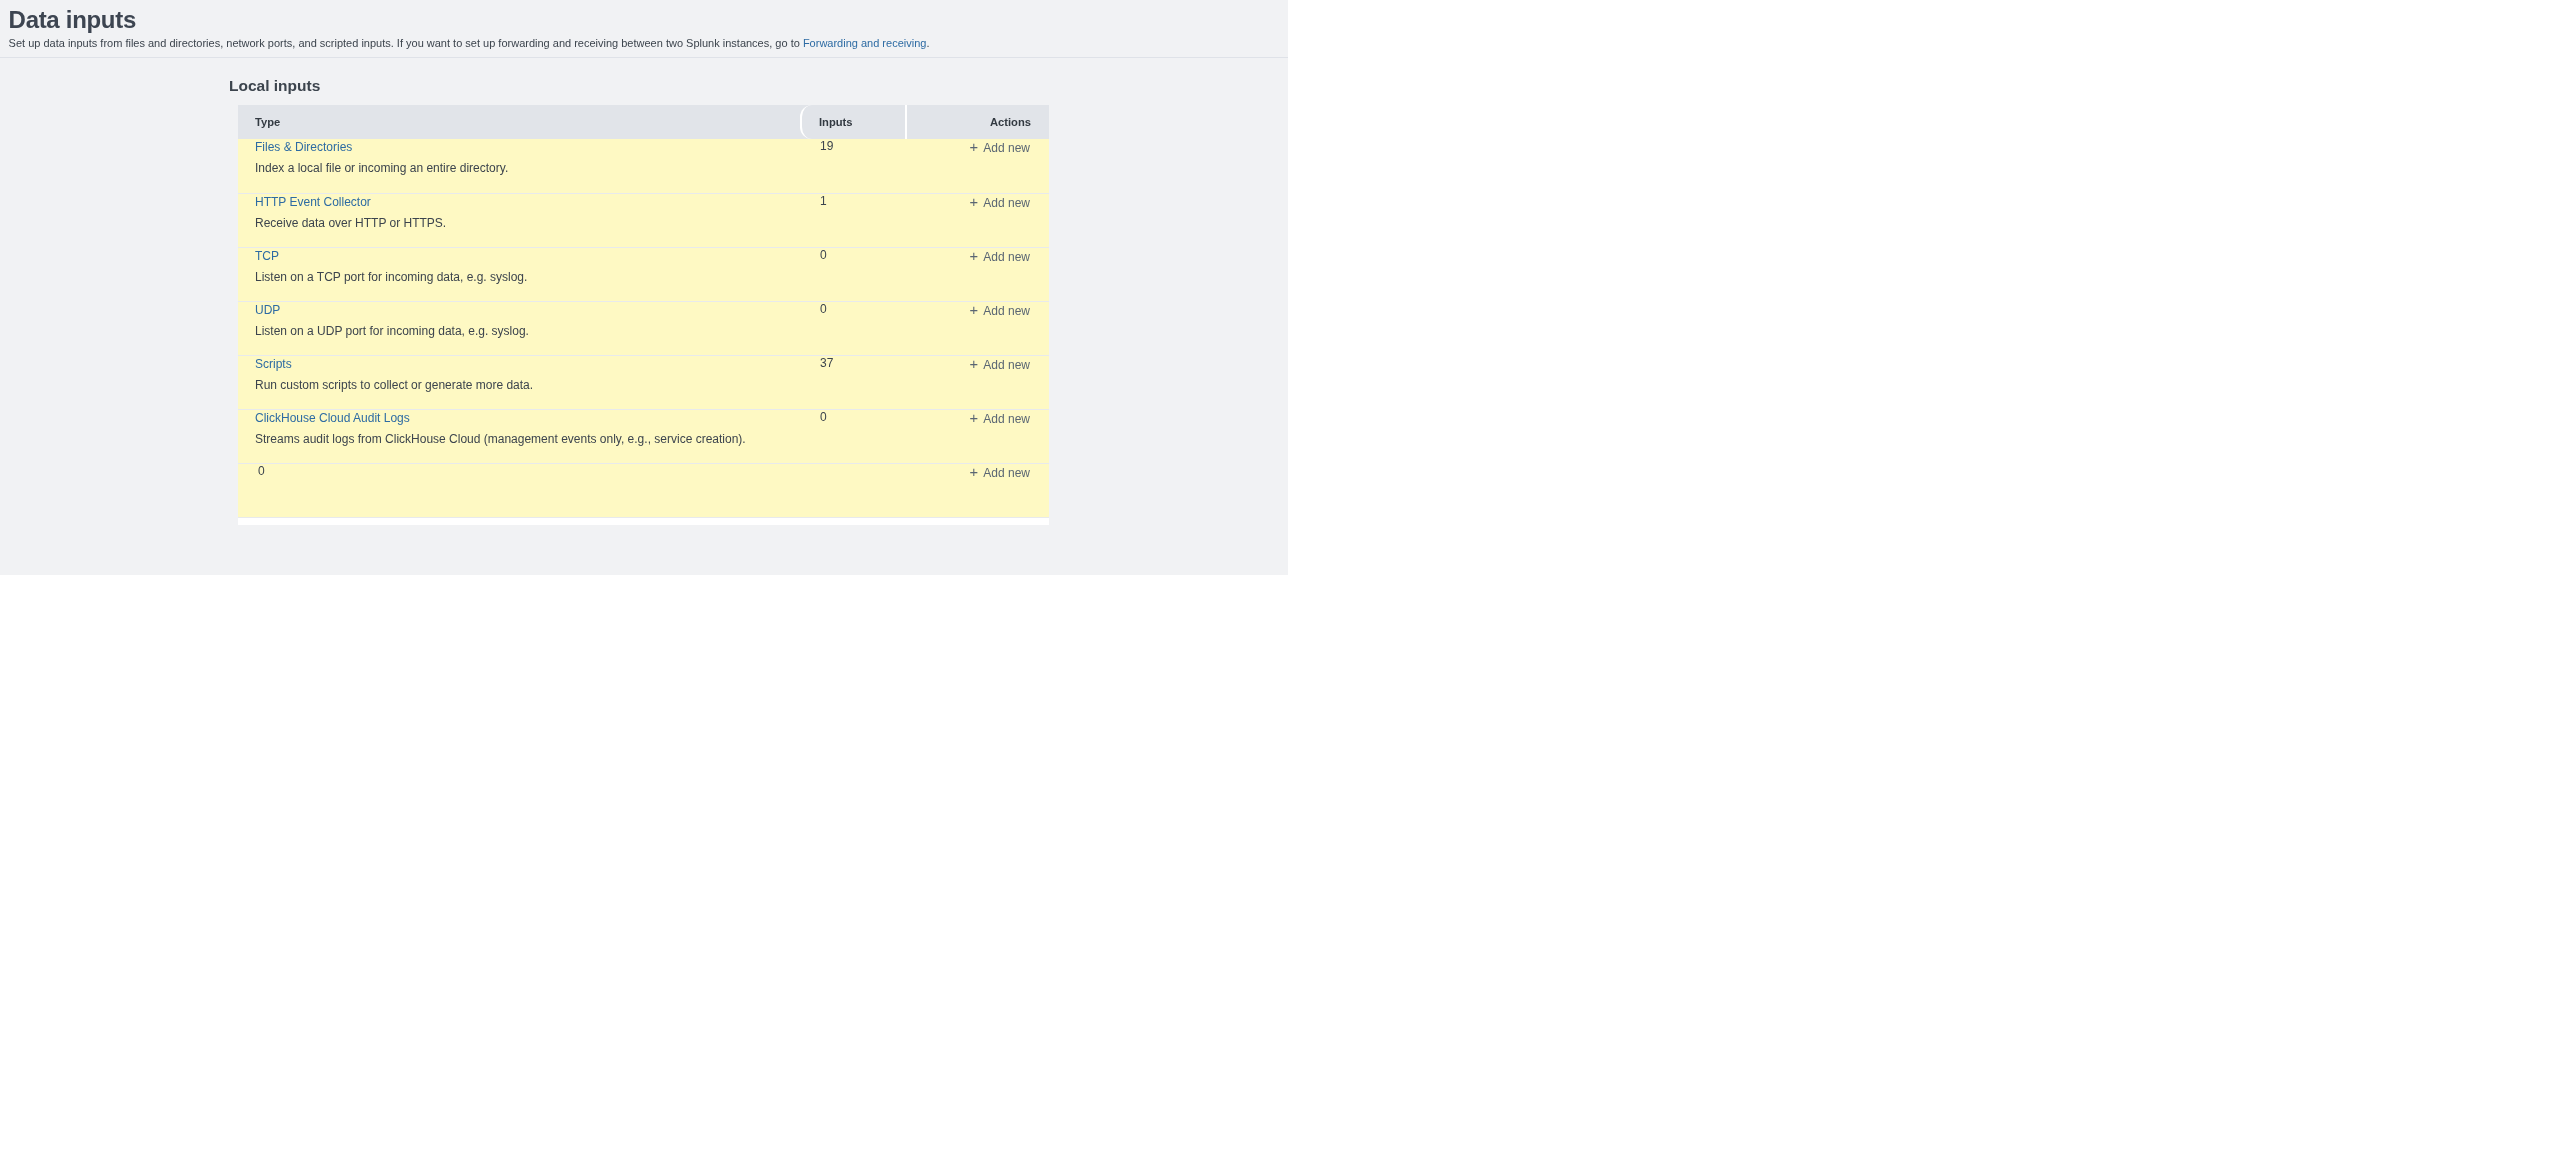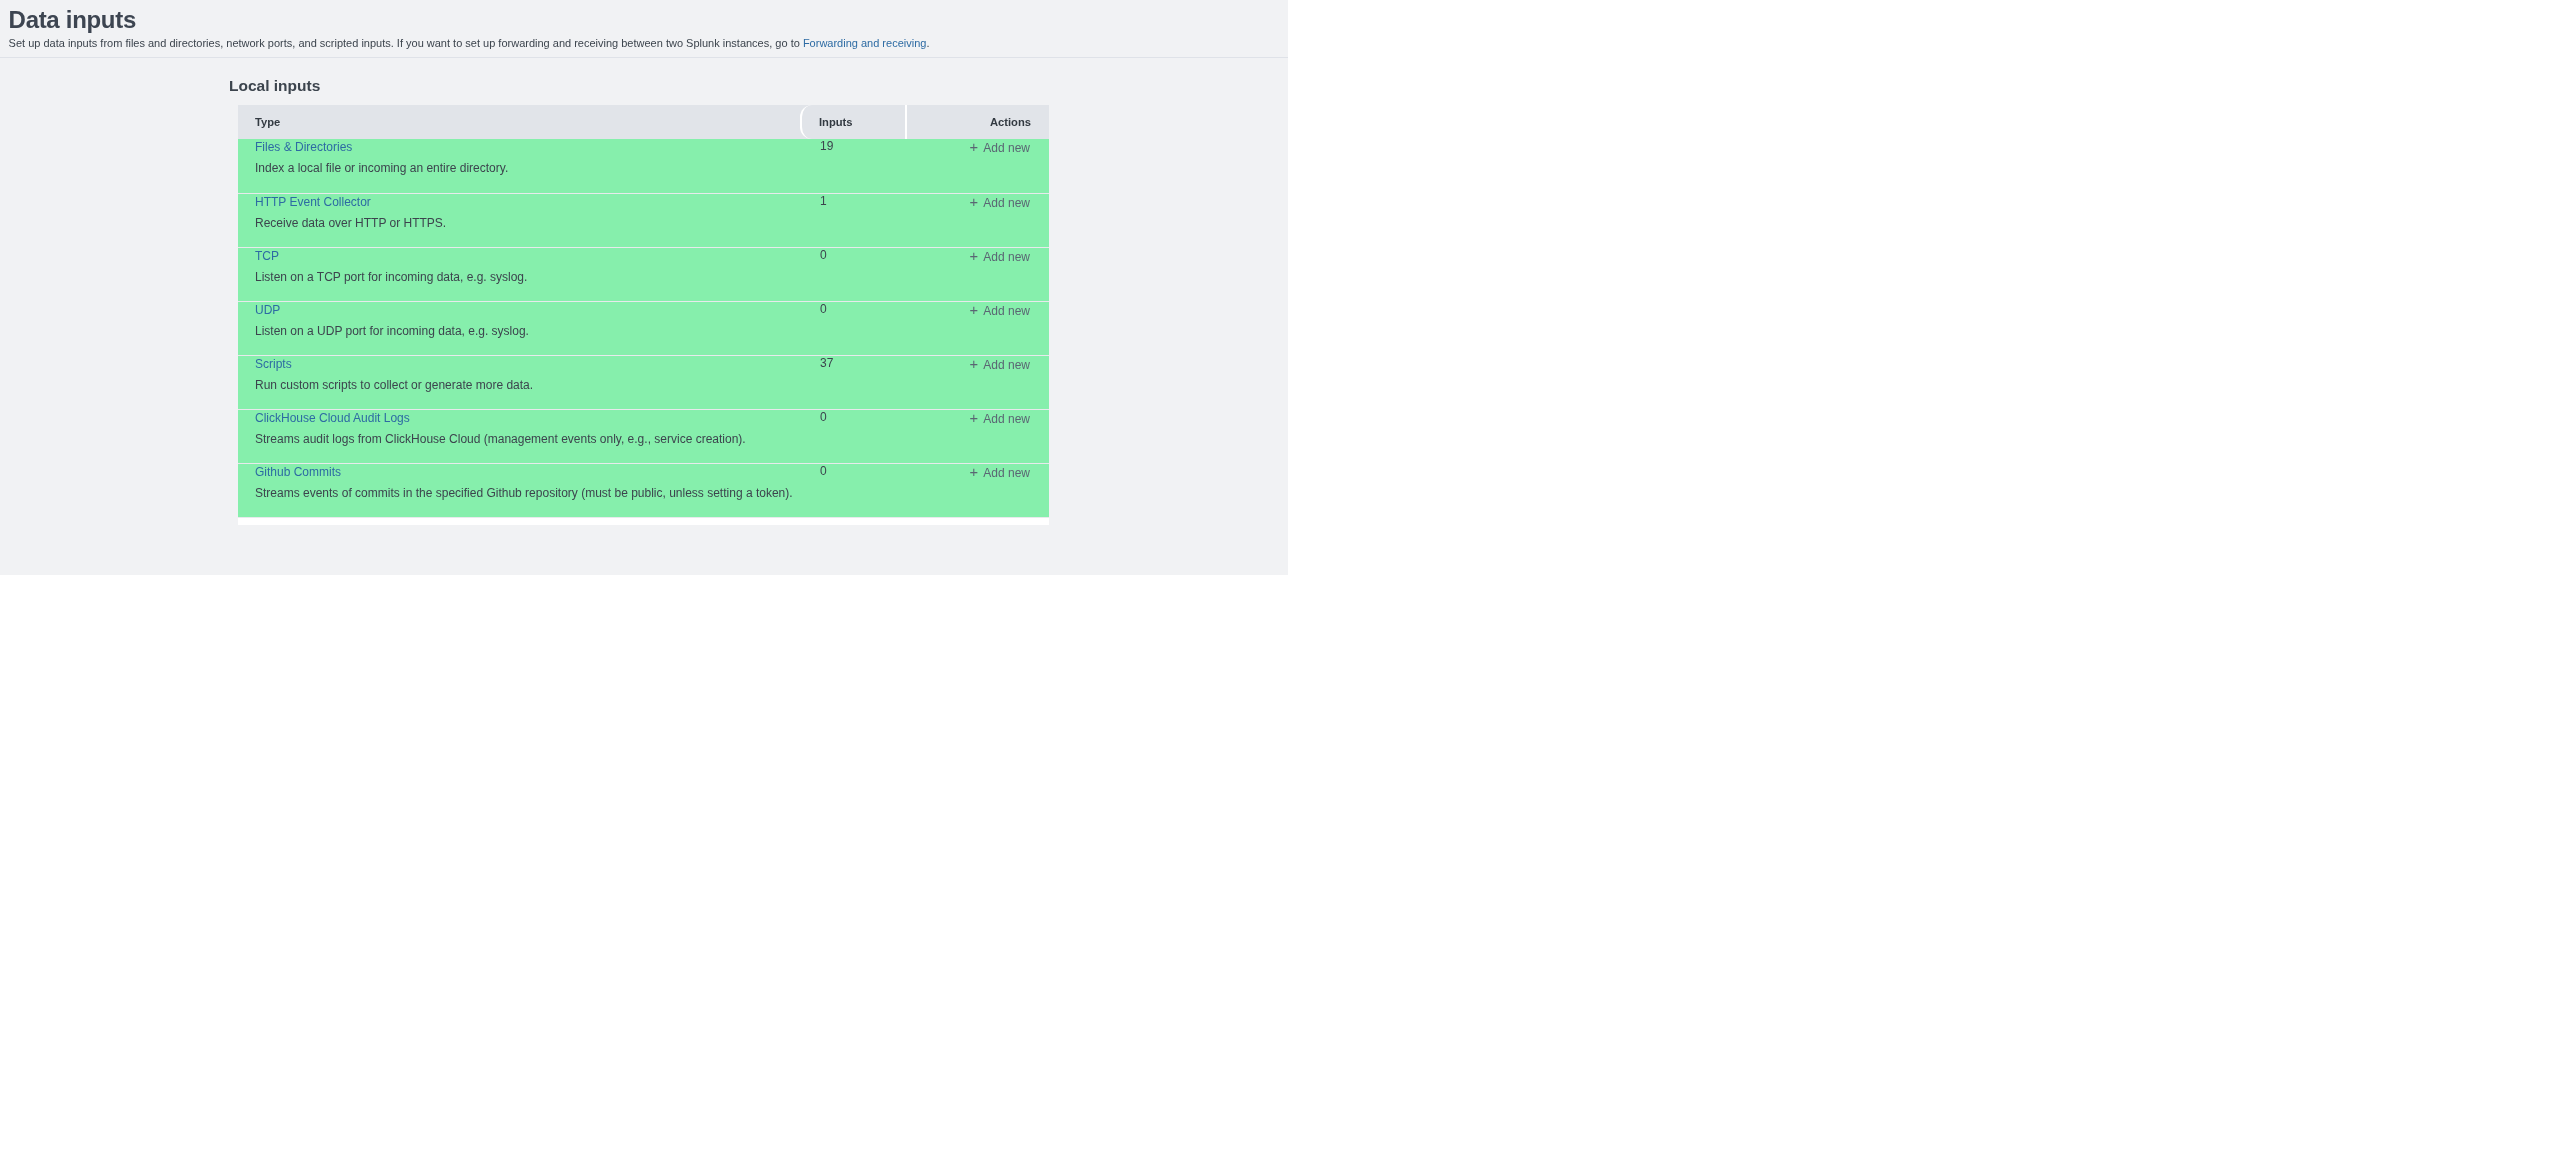--- a/index.html
+++ b/index.html
@@ -65,21 +65,21 @@
     height: 100%;
     display: flex;
     align-items: center;
     box-sizing: border-box;
   }
   .th-type { width: 562px; padding-left: 17px; }
   .th-inputs { width: 105px; padding-left: 17px; border-left: 2.6px solid #ffffff; border-radius: 12px; }
   .th-actions { flex: 1; border-left: 2.6px solid #ffffff; justify-content: flex-end; padding-right: 18px; }
   .tbody .row {
     display: flex;
-    background: #86efac;
+    background: #fef9c3;
     height: 54px;
     box-sizing: border-box;
     padding-top: 0;
   }
   .tbody .row + .row { border-top: 0.9px solid #e8eaec; }
   .cell { box-sizing: border-box; }
   .cell-type { width: 562px; padding-left: 17px; }
   .type-link { font-size: 12px; line-height: 16.4px; }
   .desc { margin-top: 6px; font-size: 12px; line-height: 15.5px; color: #3c444d; }
   .cell-inputs { width: 105px; padding-left: 20px; font-size: 12px; color: #3c444d; }
@@ -185,24 +185,20 @@
       <a href="#" class="link type-link">ClickHouse Cloud Audit Logs</a>
       <div class="desc">Streams audit logs from ClickHouse Cloud (management events only, e.g., service creation).</div>
     </div>
     <div class="cell cell-inputs">0</div>
     <div class="cell cell-actions">
       <a href="#" class="add-new"><span class="plus">+</span><span>Add new</span></a>
     </div>
   </div>
 
   <div class="row">
-    <div class="cell cell-type">
-      <a href="#" class="link type-link">Github Commits</a>
-      <div class="desc">Streams events of commits in the specified Github repository (must be public, unless setting a token).</div>
-    </div>
     <div class="cell cell-inputs">0</div>
     <div class="cell cell-actions">
       <a href="#" class="add-new"><span class="plus">+</span><span>Add new</span></a>
     </div>
   </div>
 </div>
 
       <div class="partial-row"></div>
     </div>
   </main>

